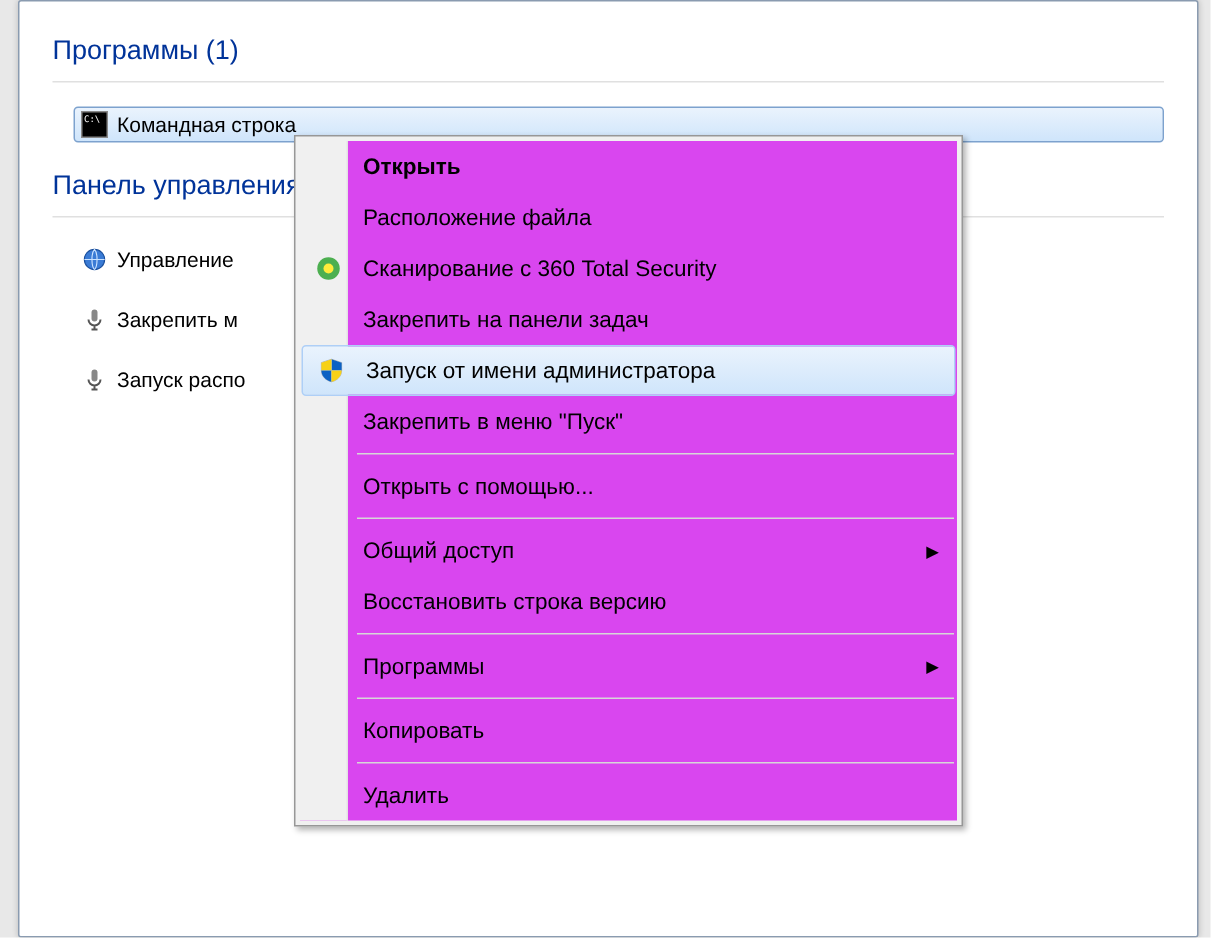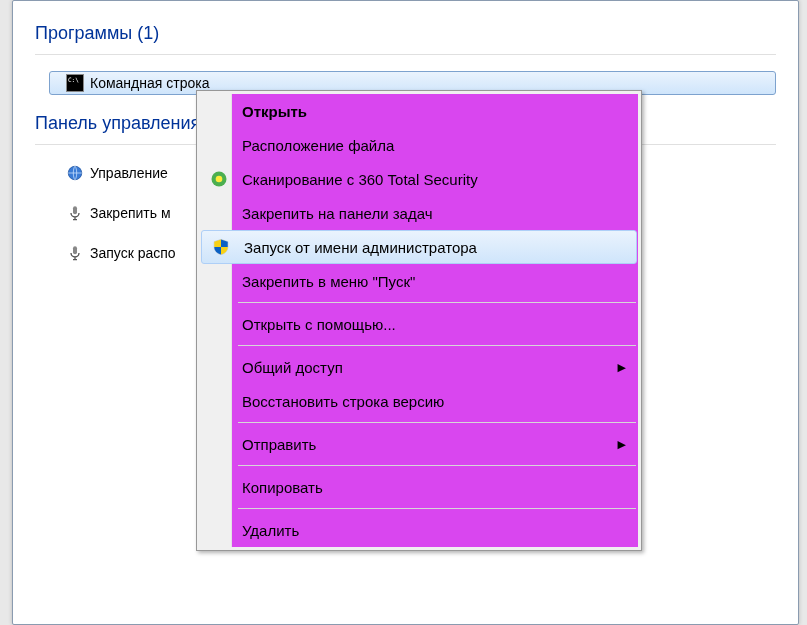--- a/index.html
+++ b/index.html
@@ -38,21 +38,21 @@
   .divider {
     border: none;
     border-top: 1px solid #e0e0e0;
     margin: 2px 0 6px;
   }
   .result-row {
     display: flex;
     align-items: center;
     gap: 6px;
     height: 24px;
-    padding: 0 16px;
+    padding: 0 4px;
     margin-left: 14px;
     border: 1px solid transparent;
     border-radius: 3px;
     font-size: 14px;
     color: #000;
     white-space: nowrap;
     overflow: hidden;
     margin-top: 16px;
   }
   .result-row.selected {
@@ -252,21 +252,21 @@
       <span class="submenu-arrow">▶</span>
     </div>
 
     <div class="menu-item">
       <span>Восстановить строка версию</span>
     </div>
 
     <div class="menu-sep"></div>
 
     <div class="menu-item">
-      <span>Отправить</span>
+      <span>Программы</span>
       <span class="submenu-arrow">▶</span>
     </div>
 
     <div class="menu-sep"></div>
 
 
     <div class="menu-item">
       <span>Копировать</span>
     </div>
 

